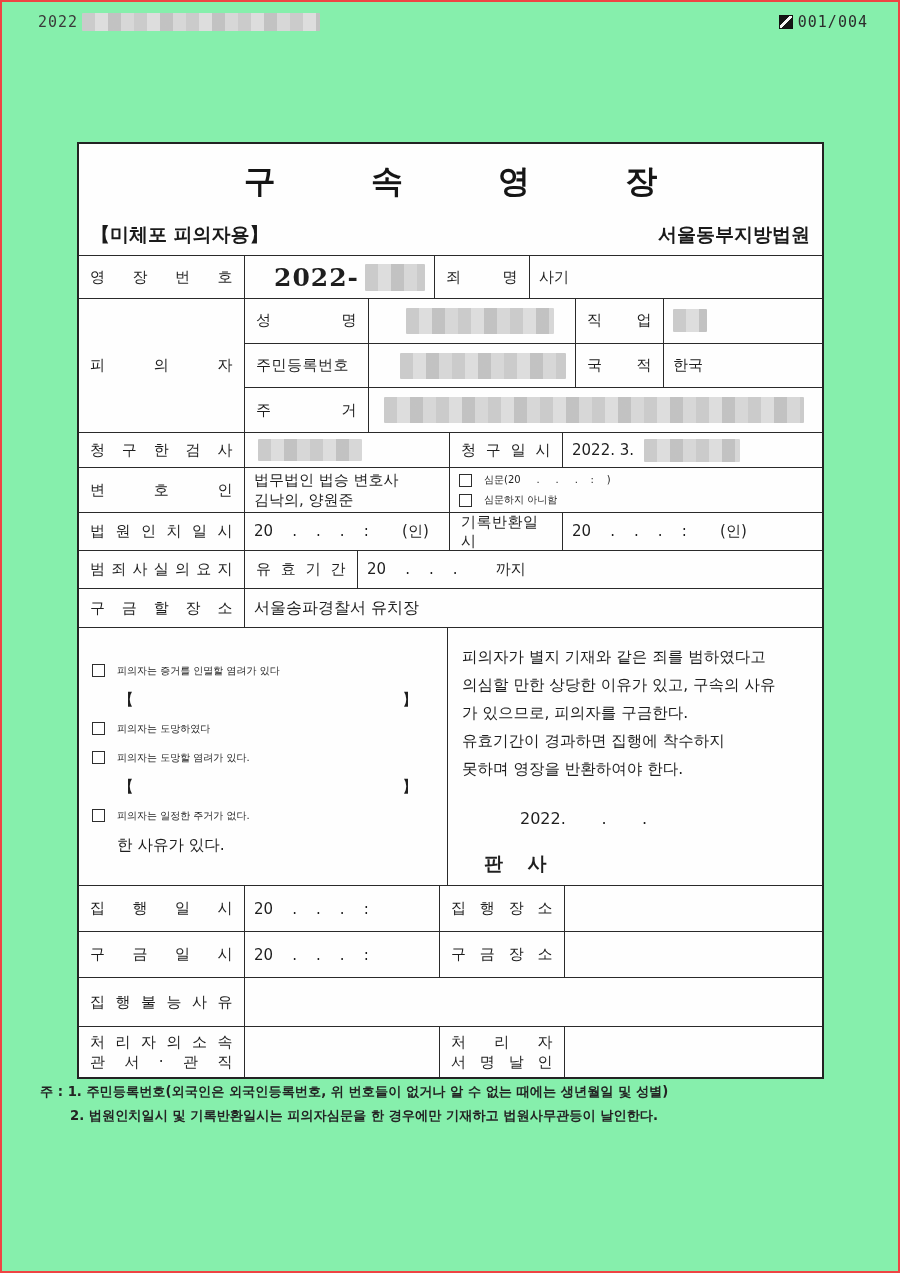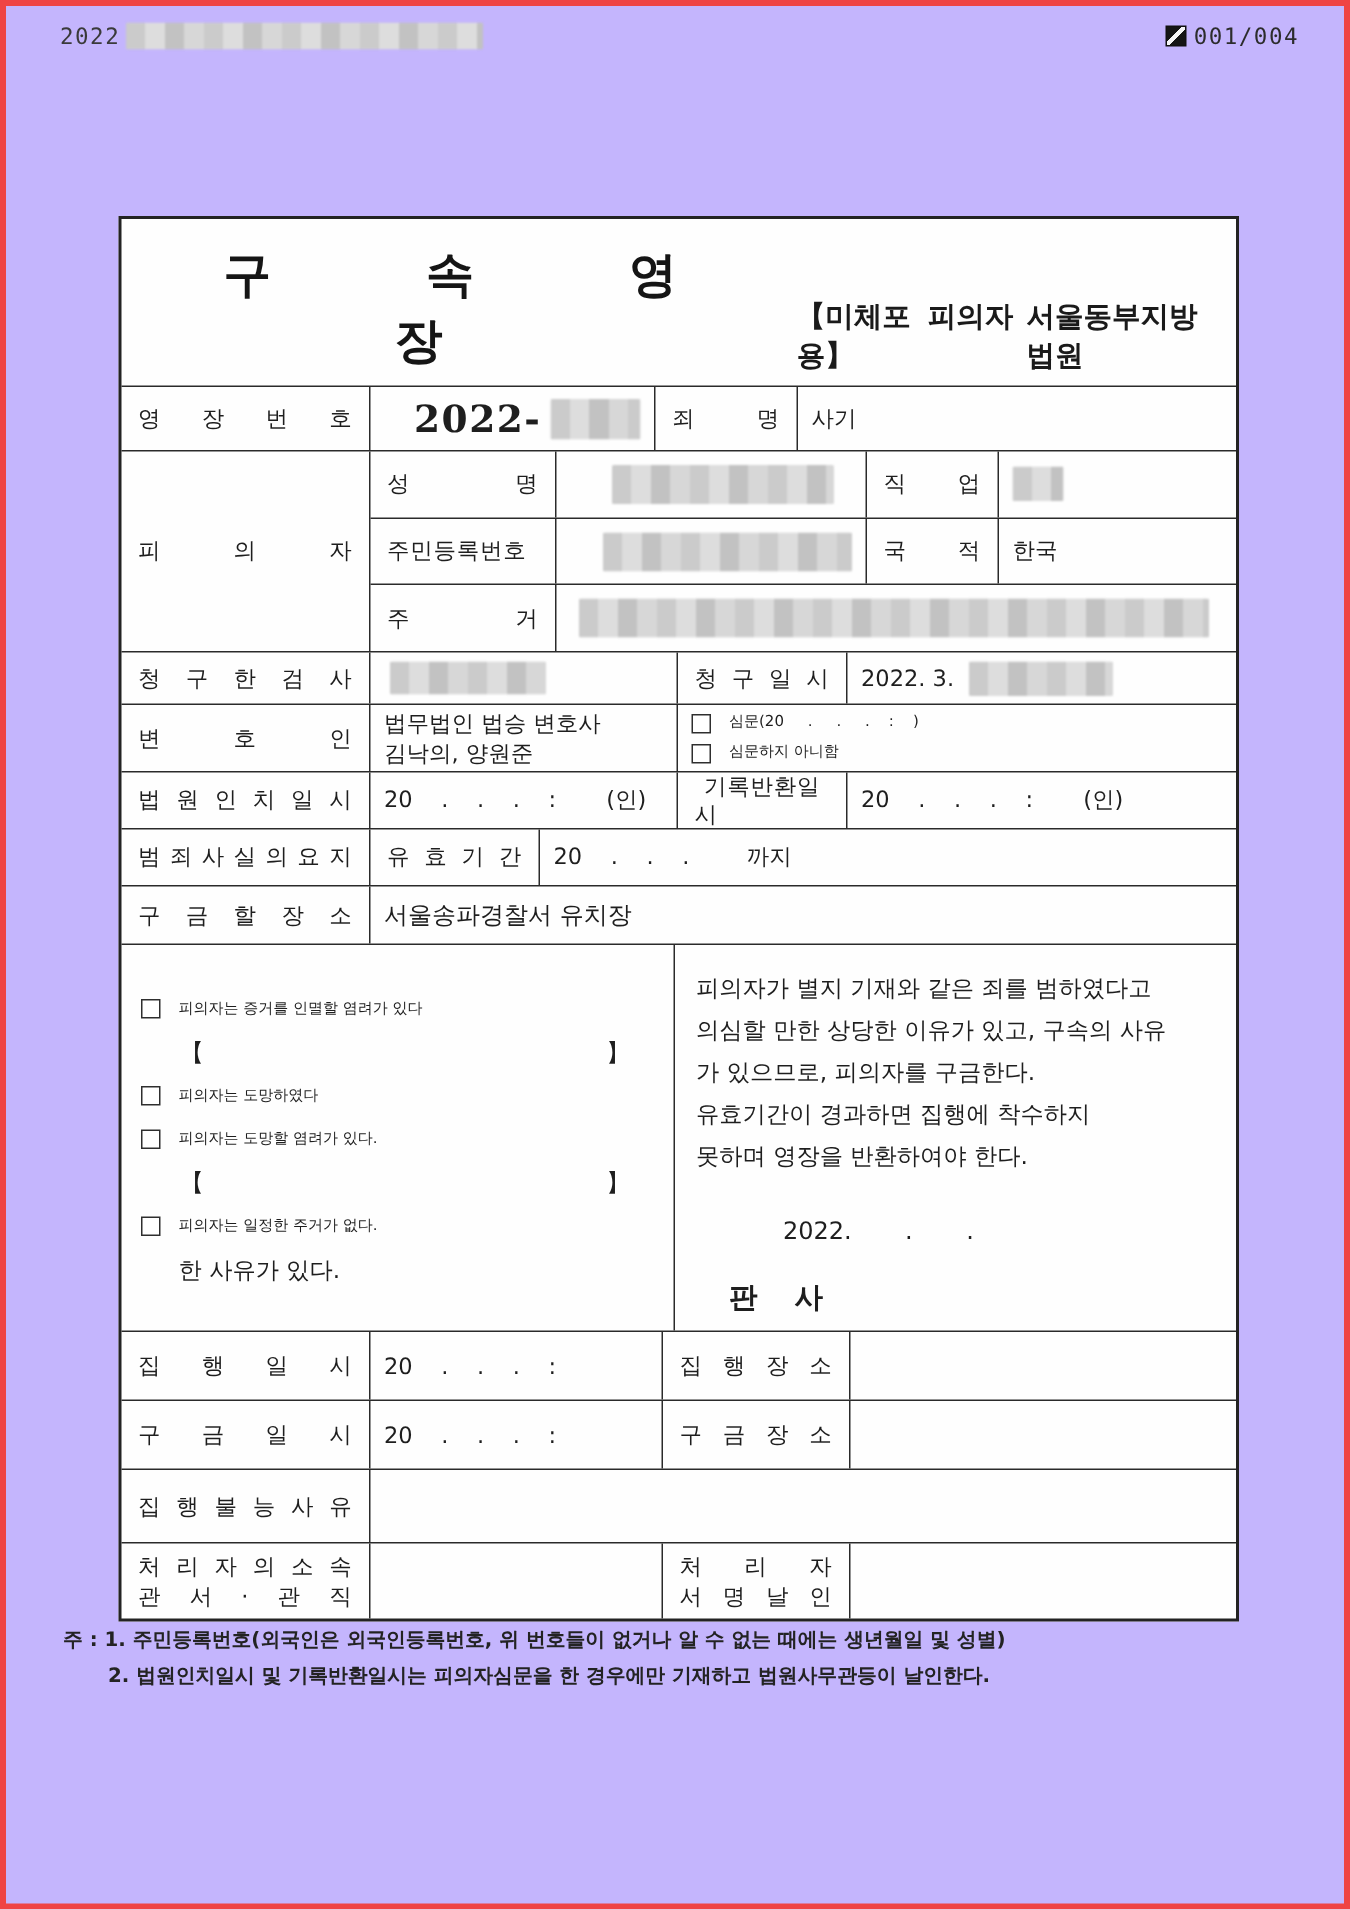--- a/index.html
+++ b/index.html
@@ -1,20 +1,20 @@
 <!DOCTYPE html>
 <html><head>
 <meta charset="utf-8">
 <style>
   html,body{margin:0;padding:0;background:#fff;}
   body{
     position:relative;width:900px;height:1273px;
     font-family:"DejaVu Sans",sans-serif;color:#1e1e1e;overflow:hidden;
   }
-  .page{position:absolute;inset:0;border:4px solid #ef4444;box-sizing:border-box;background:#c4b5fd;}
+  .page{position:absolute;inset:0;border:2px solid #ef4444;box-sizing:border-box;background:#86efac;}
 
   
   .scan-header{position:absolute;left:36px;top:8px;right:30px;height:24px;
     display:flex;align-items:center;font-size:15px;letter-spacing:1px;color:#3a3a3a;}
   .scan-header .year{font-family:"DejaVu Sans Mono",monospace;font-size:15px;}
   .counter-wrap{margin-left:auto;display:flex;align-items:center;gap:5px;
     font-family:"DejaVu Sans Mono",monospace;font-size:15px;color:#2c2c2c;}
   .page-icon{display:inline-block;width:14px;height:14px;
     background:linear-gradient(135deg,#151515 40%,#f5f5f5 40%,#f5f5f5 58%,#151515 58%);
     border:1px solid #111;box-sizing:border-box;}
@@ -29,30 +29,30 @@
 
   
   .sheet{position:absolute;left:75px;top:140px;width:747px;
     border:2.2px solid #232323;box-sizing:border-box;background:#fefefe;}
   .sheet > div + div{border-top:1.7px solid #2a2a2a;}
   .row{display:flex;}
   .cell{box-sizing:border-box;display:grid;align-content:center;
     padding:2px 9px;font-size:15px;overflow:hidden;}
   .row > .cell + .cell, .row > .cell + .subcol, .srow > .cell + .cell{border-left:1.7px solid #2a2a2a;}
   .lab{text-align:justify;text-align-last:justify;padding:2px 11px;letter-spacing:.5px;}
-  .tight{text-align:center;text-align-last:left;}
+  .tight{text-align:left;text-align-last:left;}
   .pre{white-space:pre;}
   .flexv{display:flex;align-items:center;}
   .subcol{flex:1;display:flex;flex-direction:column;}
   .srow{display:flex;flex:1;}
   .srow + .srow{border-top:1.7px solid #2a2a2a;}
   .grow{flex:1;}
 
   
-  .hdr-block{height:111px;display:flex;flex-direction:row;justify-content:space-between;font-family:Liberation Mono, monospace;}
+  .hdr-block{height:111px;display:flex;flex-direction:column;justify-content:space-between;}
   .title{margin-top:16px;text-align:center;font-size:32px;font-weight:bold;
     letter-spacing:42px;text-indent:42px;color:#151515;}
   .hdr-sub{display:flex;justify-content:space-between;align-items:flex-end;
     padding:0 12px 7px 12px;font-size:19px;font-weight:bold;color:#1a1a1a;}
 
   .wno{font-family:"DejaVu Serif",serif;font-weight:bold;font-size:25px;letter-spacing:1px;margin:0 6px 0 20px;}
   .bold{font-weight:bold;}
   .two-line{line-height:1.35;}
 
   

